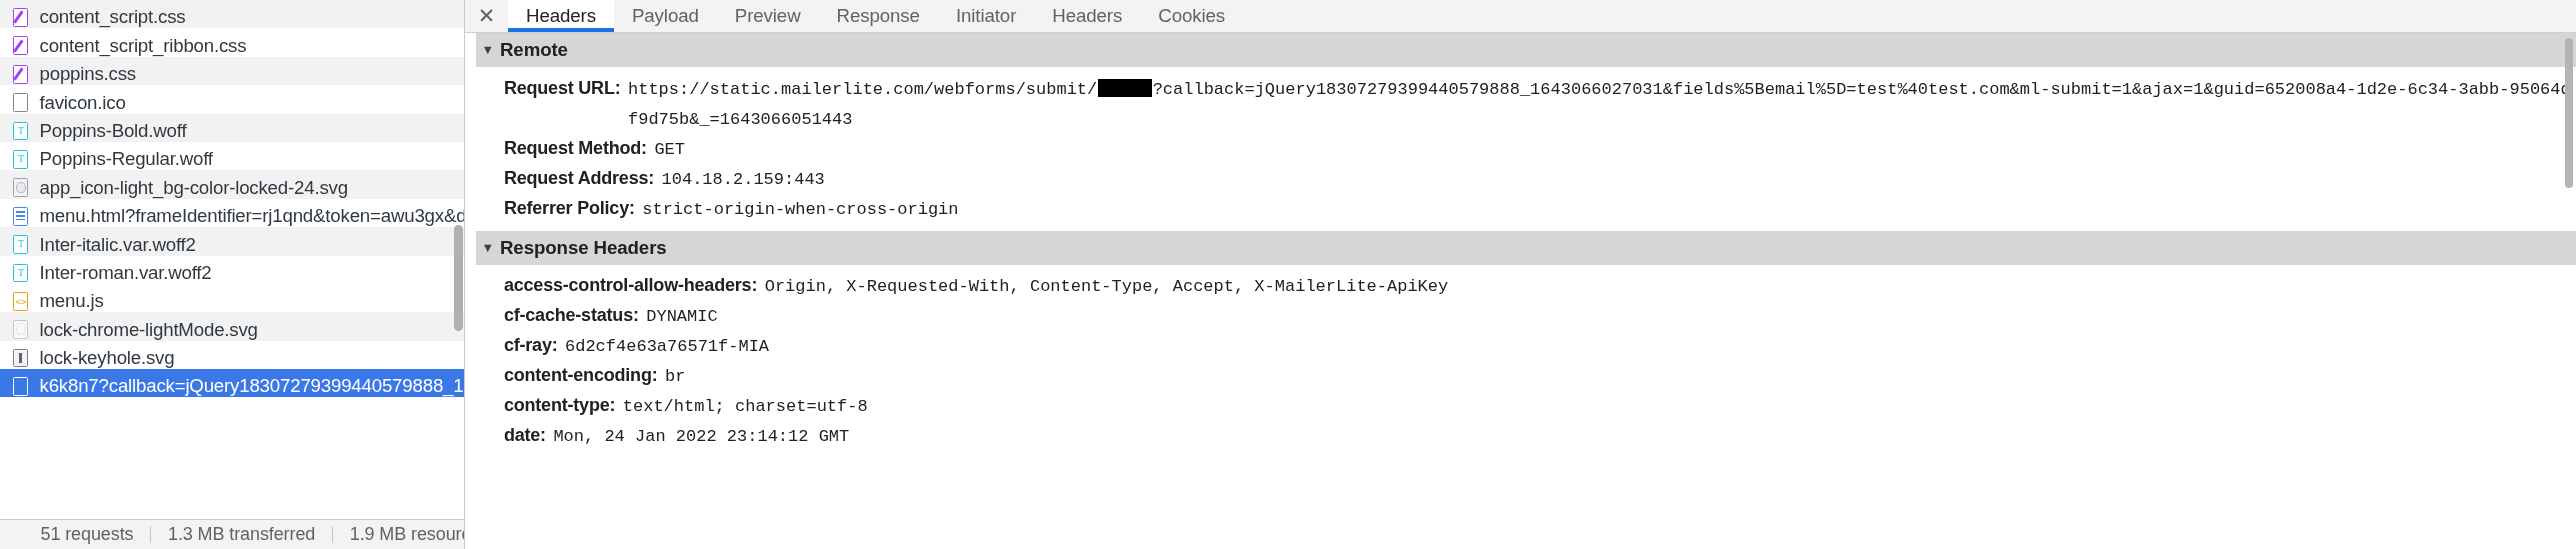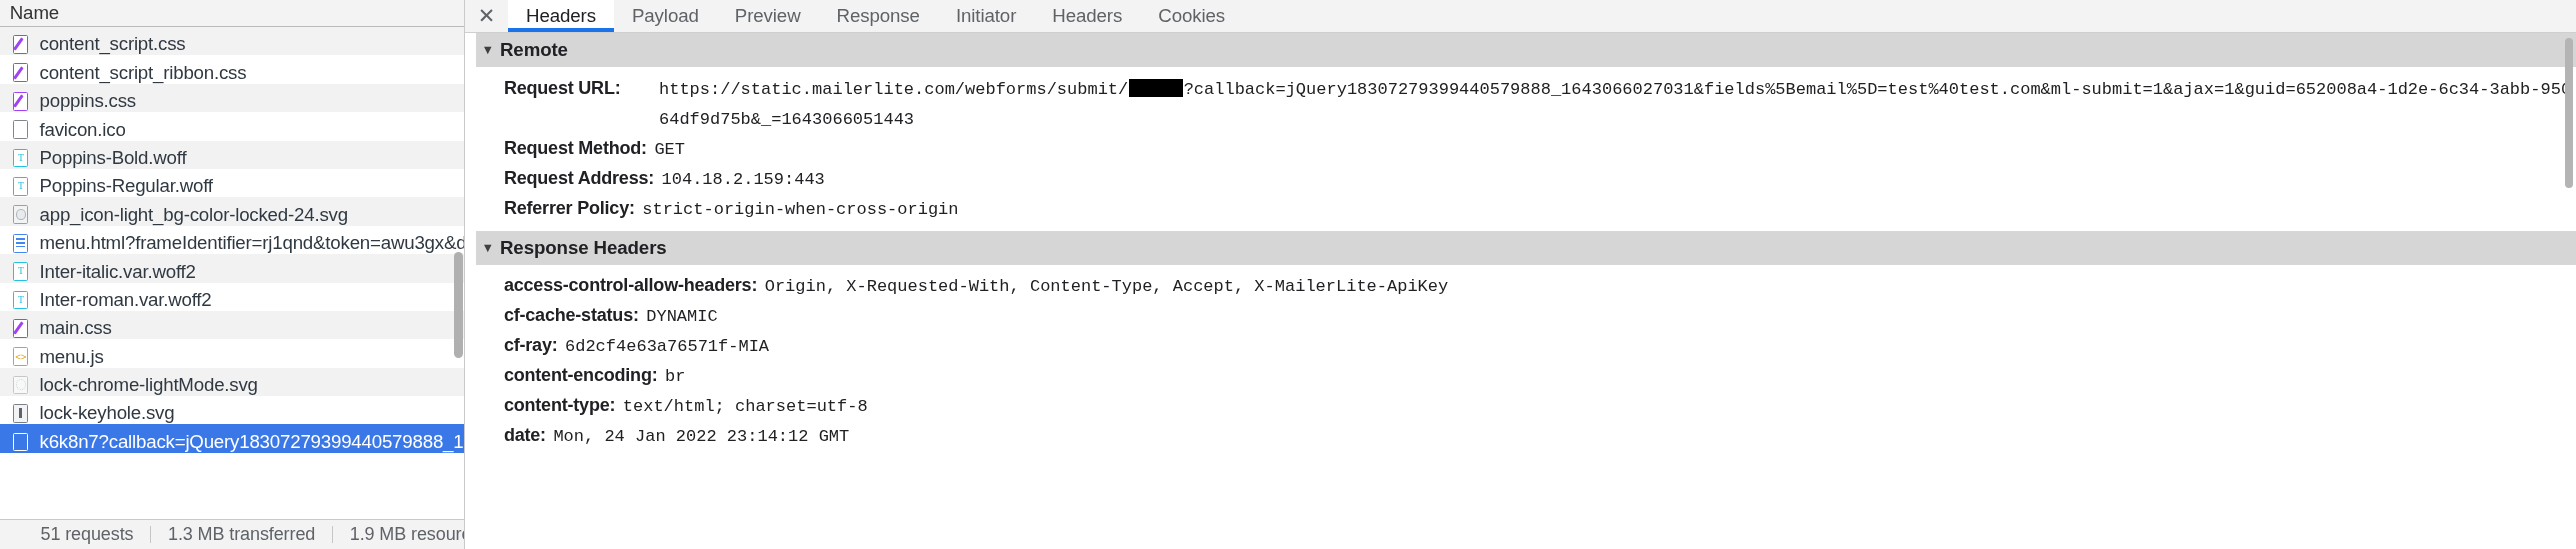--- a/index.html
+++ b/index.html
@@ -262,21 +262,21 @@
   }
   .hdr-list { padding: 7.5px 0 0 0; }
   .hdr-row {
     display: flex;
     align-items: baseline;
     min-height: 30px;
     padding-left: 28.4px;
     font-size: 18px;
     white-space: nowrap;
   }
-  .hdr-row.wrap { white-space: normal; gap: 31px; }
+  .hdr-row.wrap { white-space: normal; }
   .hdr-name {
     font-weight: bold;
     color: #202124;
     letter-spacing: -0.2px;
     flex: 0 0 auto;
   }
   .hdr-val {
     margin-left: 7.5px;
     color: #202124;
     font-family: "Liberation Mono", monospace;
@@ -308,23 +308,20 @@
     z-index: 6;
   }
 </style>
 </head>
 <body>
 
 <div id="app">
 
   <div id="left-pane">
 
-    <div id="name-header">
-      <span>Name</span>
-    </div>
 
     <div id="request-list">
       <div id="rows-container">
           <div class="row odd">
             <span class="row-icon"><span class="ic-css"><span class="ic-box"></span><span class="slash"></span></span></span>
             <span>content_script.css</span>
           </div>
           <div class="row even">
             <span class="row-icon"><span class="ic-css"><span class="ic-box"></span><span class="slash"></span></span></span>
             <span>content_script_ribbon.css</span>
@@ -353,24 +350,20 @@
             <span class="row-icon"><span class="ic-doc"><span class="ic-box"></span><span class="line l1"></span><span class="line l2"></span><span class="line l3"></span></span></span>
             <span>menu.html?frameIdentifier=rj1qnd&amp;token=awu3gx&amp;disp…</span>
           </div>
           <div class="row odd">
             <span class="row-icon"><span class="ic-font"><span class="ic-box"></span><span class="glyph">T</span></span></span>
             <span>Inter-italic.var.woff2</span>
           </div>
           <div class="row even">
             <span class="row-icon"><span class="ic-font"><span class="ic-box"></span><span class="glyph">T</span></span></span>
             <span>Inter-roman.var.woff2</span>
-          </div>
-          <div class="row odd">
-            <span class="row-icon"><span class="ic-css"><span class="ic-box"></span><span class="slash"></span></span></span>
-            <span>main.css</span>
           </div>
           <div class="row even">
             <span class="row-icon"><span class="ic-js"><span class="ic-box"></span><span class="glyph">&lt;&gt;</span></span></span>
             <span>menu.js</span>
           </div>
           <div class="row odd">
             <span class="row-icon"><span class="ic-img2"><span class="ic-box"></span><span class="thumb"></span></span></span>
             <span>lock-chrome-lightMode.svg</span>
           </div>
           <div class="row even">

